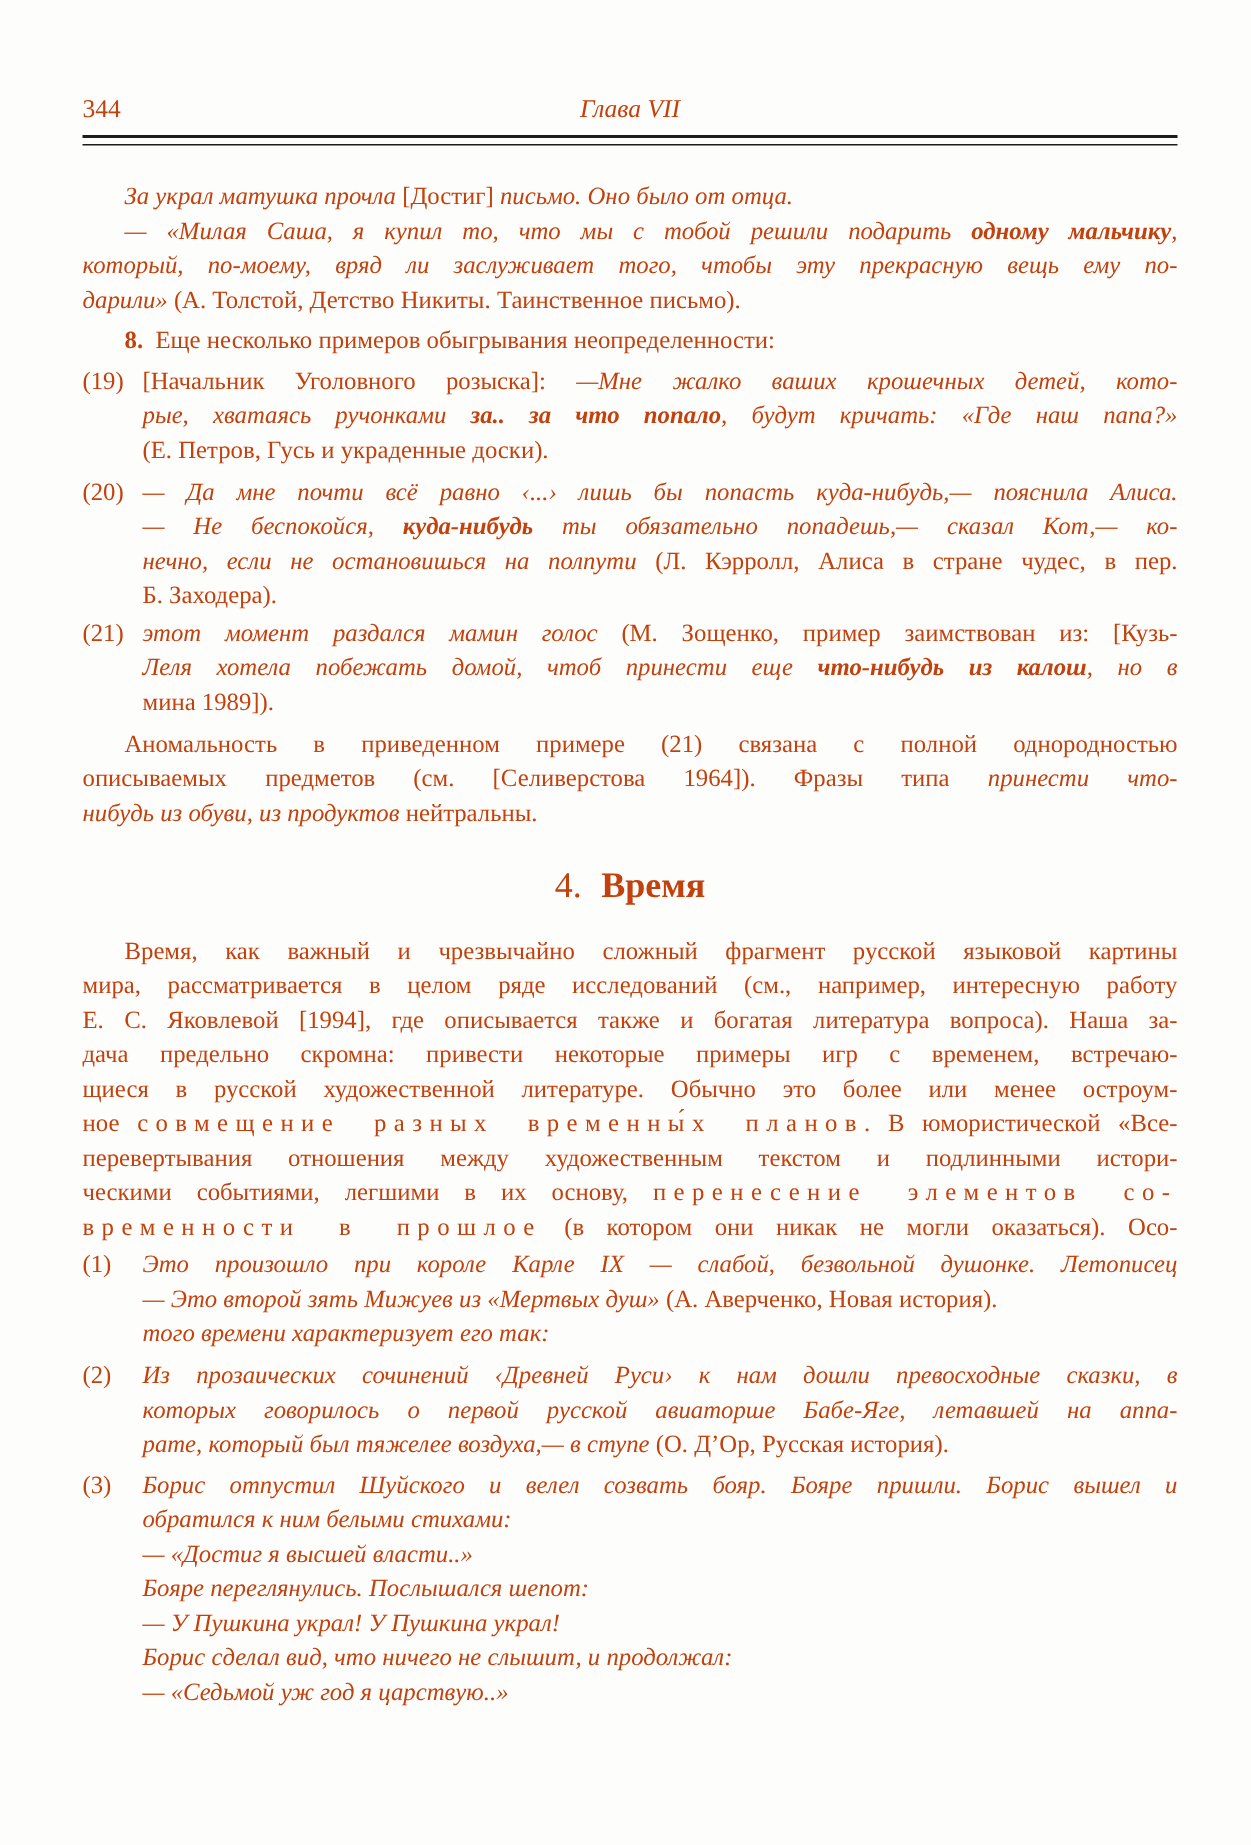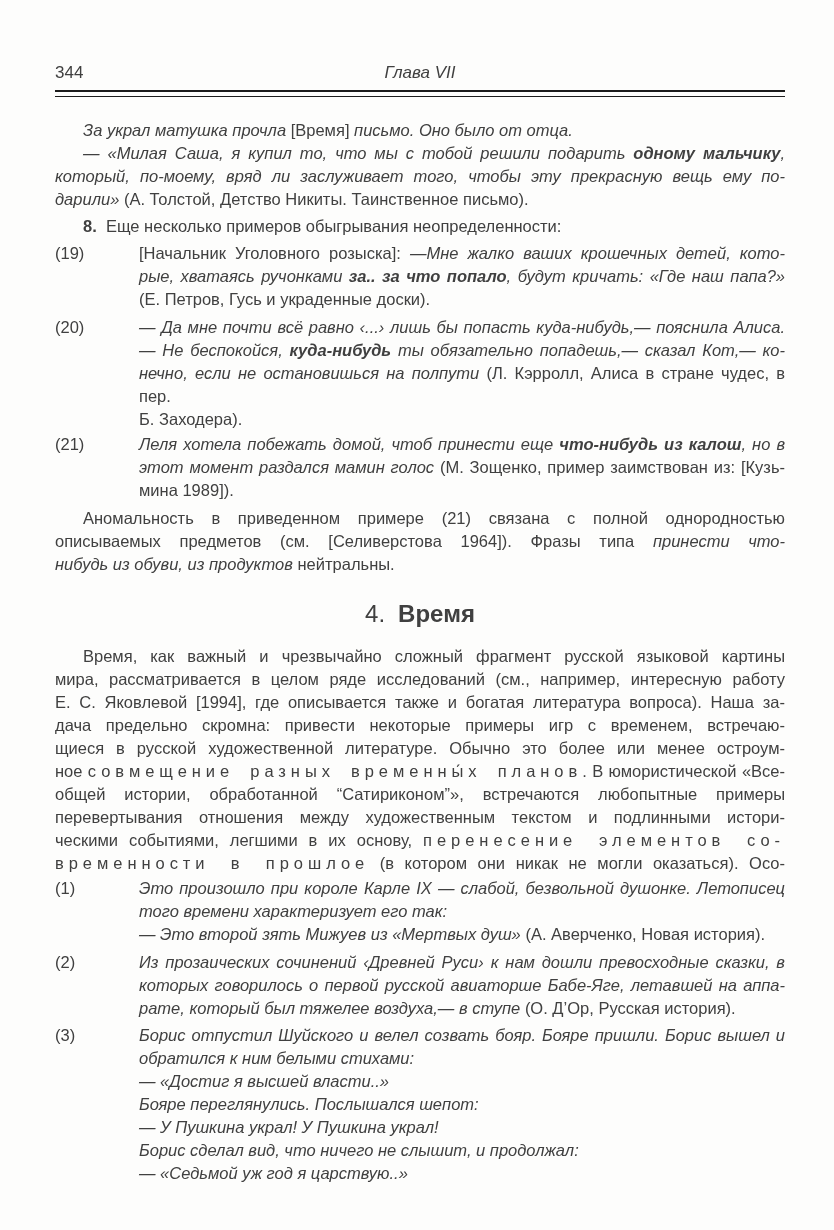--- a/index.html
+++ b/index.html
@@ -1,20 +1,20 @@
 <!DOCTYPE html>
 <html><head>
 <meta charset="utf-8">
 <style>
   html,body{margin:0;padding:0;background:#fdfdfc;}
   .page{
     width:834px;height:1230px;box-sizing:border-box;position:relative;
-    background:#fdfdfc;color:#404040;
+    background:#fdfdfc;color:#c2410c;
     padding:64px 49px 30px 55px;
-    font-family:Liberation Sans, sans-serif;
+    font-family:Liberation Serif, serif;
     font-size:16.5px;line-height:23px;
     overflow:hidden;
   }
   .running-head{position:relative;text-align:center;line-height:18px;font-size:17px;}
   .running-head .pagenum{position:absolute;left:0;top:0;font-style:normal;}
   .running-head .chapter{font-style:italic;text-align:right;}
   .head-rule{margin-top:8px;height:4px;border-top:2px solid #1c1c1c;border-bottom:1px solid #1c1c1c;}
 
   .para,.example{margin:0;}
   .line{min-height:23px;}
@@ -24,21 +24,21 @@
 
   .run{white-space:pre-wrap;}
   .run.r{font-style:normal;font-weight:normal;}
   .run.i{font-style:italic;}
   .run.b{font-weight:bold;}
   .run.bi{font-weight:bold;font-style:italic;}
   .run.sp{letter-spacing:0.30em;word-spacing:0.35em;}
 
   .example{display:flex;}
   .ex-num{flex:0 0 40px;}
-  .ex-body{flex:1;min-width:0;margin-left:44px;}
+  .ex-body{flex:1;min-width:0;}
 
   .section-heading{margin:26px 0 19px 0;text-align:center;font-size:24px;line-height:24px;font-weight:normal;}
   .section-heading .h-num{font-weight:normal;}
   .section-heading .h-title{font-weight:bold;margin-left:13px;}
 
   [data-name="quote-tolstoy"]{margin-top:22px;}
   [data-name="para-more-examples"]{margin-top:4px;}
   [data-name="example-19"]{margin-top:4px;}
   [data-name="example-20"]{margin-top:5px;}
   [data-name="example-21"]{margin-top:2px;}
@@ -52,21 +52,21 @@
 <body>
 
 <div class="page" data-name="book-page">
   <header class="running-head" data-name="page-header">
     <span class="pagenum" data-name="page-number">344</span>
     <span class="chapter" data-name="chapter-title">Глава VII</span>
   </header>
   <div class="head-rule" data-name="header-rule"></div>
   <main data-name="page-body">
       <div class="para" data-name="quote-tolstoy">
-        <div class="line nj ind" data-name="text-line"><span class="run i" data-name="text-run">За украл матушка прочла </span><span class="run r" data-name="text-run">[Время] </span><span class="run i" data-name="text-run">письмо. Оно было от отца.</span></div>
+        <div class="line nj ind" data-name="text-line"><span class="run i" data-name="text-run">За украл матушка прочла </span><span class="run r" data-name="text-run">[Достиг] </span><span class="run i" data-name="text-run">письмо. Оно было от отца.</span></div>
         <div class="line j ind" data-name="text-line"><span class="run i" data-name="text-run">— «Милая Саша, я купил то, что мы с тобой решили подарить </span><span class="run bi" data-name="text-run">одному мальчику</span><span class="run i" data-name="text-run">,</span></div>
         <div class="line j" data-name="text-line"><span class="run i" data-name="text-run">который, по-моему, вряд ли заслуживает того, чтобы эту прекрасную вещь ему по-</span></div>
         <div class="line nj" data-name="text-line"><span class="run i" data-name="text-run">дарили»</span><span class="run r" data-name="text-run"> (А. Толстой, Детство Никиты. Таинственное письмо).</span></div>
       </div>
       <div class="para" data-name="para-more-examples">
         <div class="line nj ind" data-name="text-line"><span class="run b" data-name="text-run">8.</span><span class="run r" data-name="text-run">&nbsp; Еще несколько примеров обыгрывания неопределенности:</span></div>
       </div>
       <div class="example" data-name="example-19">
         <span class="ex-num" data-name="example-number">(19)</span>
         <div class="ex-body" data-name="example-body">
@@ -80,49 +80,48 @@
         <div class="ex-body" data-name="example-body">
           <div class="line j" data-name="text-line"><span class="run i" data-name="text-run">— Да мне почти всё равно ‹...› лишь бы попасть куда-нибудь,— пояснила Алиса.</span></div>
           <div class="line j" data-name="text-line"><span class="run i" data-name="text-run">— Не беспокойся, </span><span class="run bi" data-name="text-run">куда-нибудь</span><span class="run i" data-name="text-run"> ты обязательно попадешь,— сказал Кот,— ко-</span></div>
           <div class="line j" data-name="text-line"><span class="run i" data-name="text-run">нечно, если не остановишься на полпути </span><span class="run r" data-name="text-run">(Л. Кэрролл, Алиса в стране чудес, в пер.</span></div>
           <div class="line nj" data-name="text-line"><span class="run r" data-name="text-run">Б. Заходера).</span></div>
         </div>
       </div>
       <div class="example" data-name="example-21">
         <span class="ex-num" data-name="example-number">(21)</span>
         <div class="ex-body" data-name="example-body">
+          <div class="line j" data-name="text-line"><span class="run i" data-name="text-run">этот момент раздался мамин голос </span><span class="run r" data-name="text-run">(М. Зощенко, пример заимствован из: [Кузь-</span></div>
           <div class="line j" data-name="text-line"><span class="run i" data-name="text-run">Леля хотела побежать домой, чтоб принести еще </span><span class="run bi" data-name="text-run">что-нибудь из калош</span><span class="run i" data-name="text-run">, но в</span></div>
-          <div class="line j" data-name="text-line"><span class="run i" data-name="text-run">этот момент раздался мамин голос </span><span class="run r" data-name="text-run">(М. Зощенко, пример заимствован из: [Кузь-</span></div>
           <div class="line nj" data-name="text-line"><span class="run r" data-name="text-run">мина 1989]).</span></div>
         </div>
       </div>
       <div class="para" data-name="para-anomaly">
         <div class="line j ind" data-name="text-line"><span class="run r" data-name="text-run">Аномальность в приведенном примере (21) связана с полной однородностью</span></div>
         <div class="line j" data-name="text-line"><span class="run r" data-name="text-run">описываемых предметов (см. [Селиверстова 1964]). Фразы типа </span><span class="run i" data-name="text-run">принести что-</span></div>
         <div class="line nj" data-name="text-line"><span class="run i" data-name="text-run">нибудь из обуви, из продуктов </span><span class="run r" data-name="text-run">нейтральны.</span></div>
       </div>
       <h2 class="section-heading" data-name="section-heading-time"><span class="h-num" data-name="section-number">4.</span><span class="h-title" data-name="section-title">Время</span></h2>
       <div class="para" data-name="para-time-intro">
         <div class="line j ind" data-name="text-line"><span class="run r" data-name="text-run">Время, как важный и чрезвычайно сложный фрагмент русской языковой картины</span></div>
         <div class="line j" data-name="text-line"><span class="run r" data-name="text-run">мира, рассматривается в целом ряде исследований (см., например, интересную работу</span></div>
         <div class="line j" data-name="text-line"><span class="run r" data-name="text-run">Е. С. Яковлевой [1994], где описывается также и богатая литература вопроса). Наша за-</span></div>
         <div class="line j" data-name="text-line"><span class="run r" data-name="text-run">дача предельно скромна: привести некоторые примеры игр с временем, встречаю-</span></div>
         <div class="line j" data-name="text-line"><span class="run r" data-name="text-run">щиеся в русской художественной литературе. Обычно это более или менее остроум-</span></div>
         <div class="line j" data-name="text-line"><span class="run r" data-name="text-run">ное </span><span class="run sp" data-name="text-run">совмещение разных временны́х планов</span><span class="run r" data-name="text-run">. В юмористической «Все-</span></div>
-        <div class="line j" data-name="text-line"><span class="run r" data-name="text-run">общей истории, обработанной “Сатириконом”», встречаются любопытные примеры</span></div>
         <div class="line j" data-name="text-line"><span class="run r" data-name="text-run">перевертывания отношения между художественным текстом и подлинными истори-</span></div>
         <div class="line j" data-name="text-line"><span class="run r" data-name="text-run">ческими событиями, легшими в их основу, </span><span class="run sp" data-name="text-run">перенесение элементов со-</span></div>
         <div class="line j" data-name="text-line"><span class="run sp" data-name="text-run">временности в прошлое</span><span class="run r" data-name="text-run"> (в котором они никак не могли оказаться). Осо-</span></div>
       </div>
       <div class="example" data-name="example-1">
         <span class="ex-num" data-name="example-number">(1)</span>
         <div class="ex-body" data-name="example-body">
           <div class="line j" data-name="text-line"><span class="run i" data-name="text-run">Это произошло при короле Карле IX — слабой, безвольной душонке. Летописец</span></div>
+          <div class="line nj" data-name="text-line"><span class="run i" data-name="text-run">— Это второй зять Мижуев из «Мертвых душ» </span><span class="run r" data-name="text-run">(А. Аверченко, Новая история).</span></div>
           <div class="line nj" data-name="text-line"><span class="run i" data-name="text-run">того времени характеризует его так:</span></div>
-          <div class="line nj" data-name="text-line"><span class="run i" data-name="text-run">— Это второй зять Мижуев из «Мертвых душ» </span><span class="run r" data-name="text-run">(А. Аверченко, Новая история).</span></div>
         </div>
       </div>
       <div class="example" data-name="example-2">
         <span class="ex-num" data-name="example-number">(2)</span>
         <div class="ex-body" data-name="example-body">
           <div class="line j" data-name="text-line"><span class="run i" data-name="text-run">Из прозаических сочинений ‹Древней Руси› к нам дошли превосходные сказки, в</span></div>
           <div class="line j" data-name="text-line"><span class="run i" data-name="text-run">которых говорилось о первой русской авиаторше Бабе-Яге, летавшей на аппа-</span></div>
           <div class="line nj" data-name="text-line"><span class="run i" data-name="text-run">рате, который был тяжелее воздуха,— в ступе </span><span class="run r" data-name="text-run">(О. Д’Ор, Русская история).</span></div>
         </div>
       </div>

